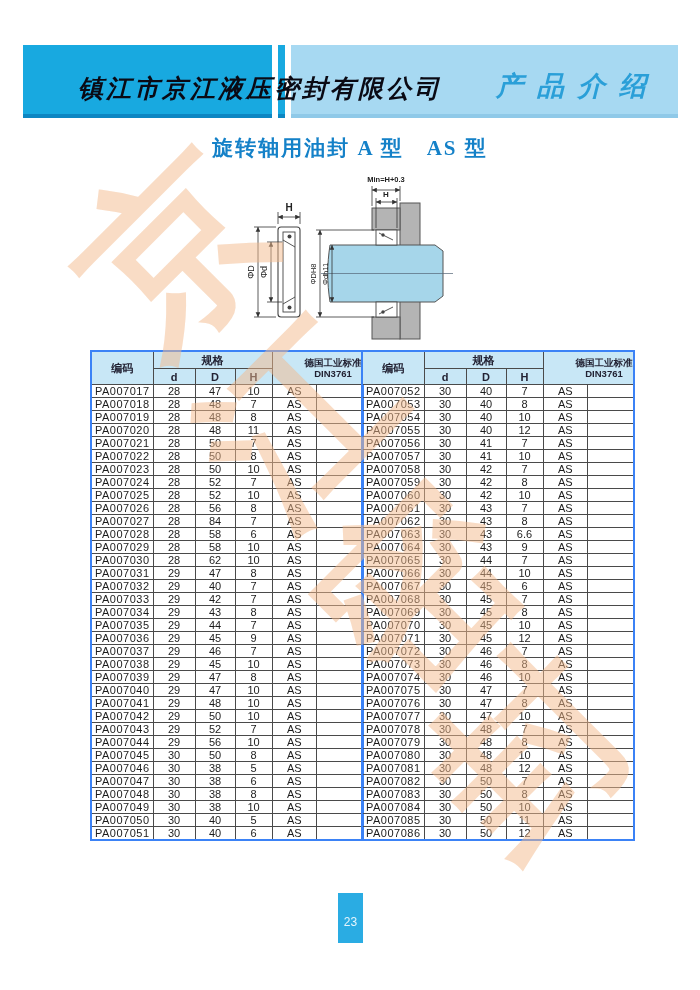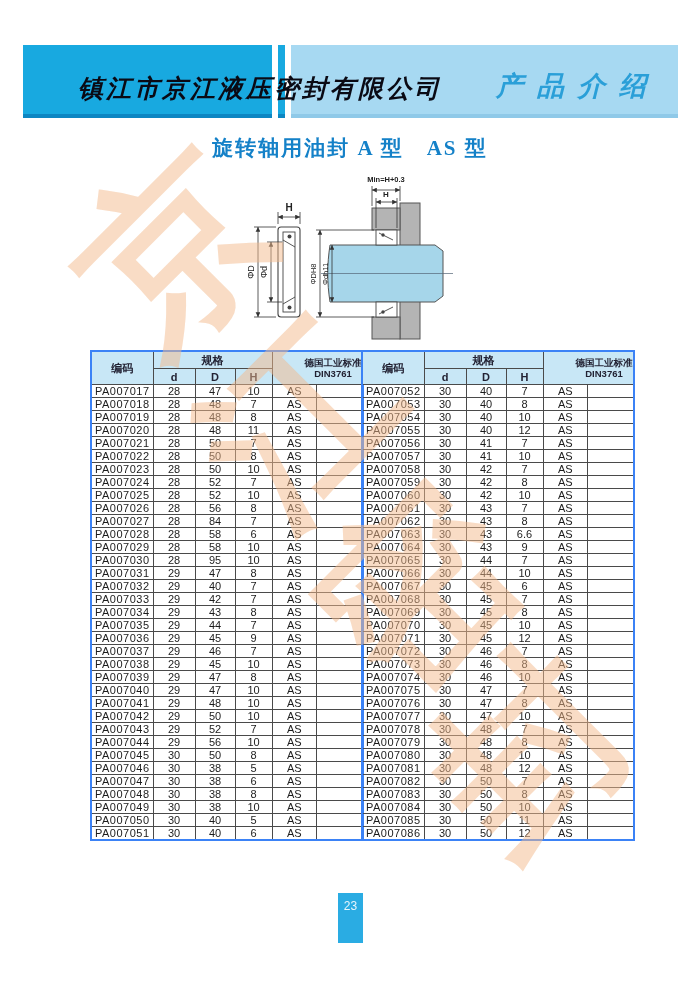--- a/index.html
+++ b/index.html
@@ -46,21 +46,21 @@
   .spec-table thead th{background:#c8e7f6;font-weight:bold;color:#223;}
   .spec-table thead tr.h1 th{height:16px;}
   .spec-table thead tr.h2 th{height:15px;}
   .spec-table th.din{font-size:9.5px;line-height:1.2;font-weight:bold;padding-left:32px;}
   .spec-table tbody td{height:12px;line-height:12px;color:#1c1c1c;}
   .spec-table tbody td:first-child{letter-spacing:0.5px;}
   
   .page-number-box{
     position:absolute;left:338px;top:893px;width:25px;height:50px;
     background:#2aace3;color:#e6f5fc;font-size:12px;text-align:center;
-    padding-top:6px;box-sizing:border-box;
+    padding-top:22px;box-sizing:border-box;
   }
 </style>
 </head>
 <body>
 
 <div class="page">
 
   <div class="header-band">
     <div class="header-dark"></div>
     <div class="header-gap"></div>
@@ -281,21 +281,21 @@
           <td>PA007029</td>
           <td>28</td>
           <td>58</td>
           <td>10</td>
           <td>AS</td>
           <td></td>
         </tr>
         <tr>
           <td>PA007030</td>
           <td>28</td>
-          <td>95</td>
+          <td>62</td>
           <td>10</td>
           <td>AS</td>
           <td></td>
         </tr>
         <tr>
           <td>PA007031</td>
           <td>29</td>
           <td>47</td>
           <td>8</td>
           <td>AS</td>

